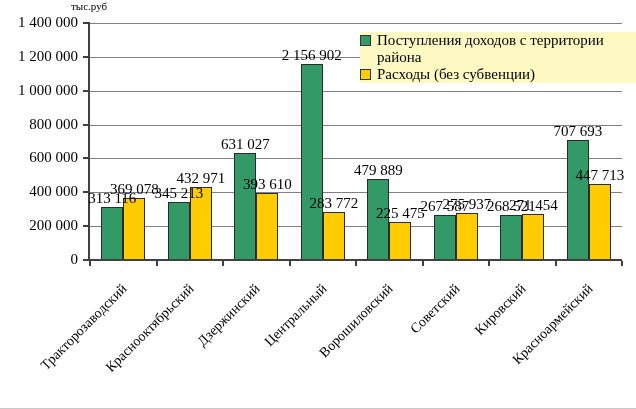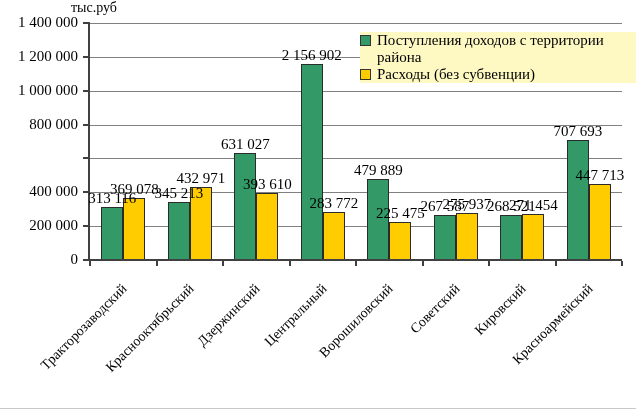--- a/index.html
+++ b/index.html
@@ -13,21 +13,21 @@
     position: relative;
     width: 636px; height: 409px;
     background: #ffffff;
     overflow: hidden;
     border-bottom: 1px solid #c9c9c9;
     box-sizing: border-box;
   }
   .axis-title {
     position: absolute;
     left: 71px; top: 0;
-    font-size: 14px;
+    font-size: 11px;
     white-space: nowrap;
     text-align: right;
   }
   .plot {
     position: absolute;
     left: 90px; top: 23px;
     width: 532px; height: 237px;
   }
   .gridline {
     position: absolute;
@@ -191,20 +191,21 @@
       <span class="legend-text">Расходы (без субвенции)</span>
     </div>
   </div>
 <div class="y-tick" style="left: 83px; top: 259px;"></div>
     <div class="y-tick-label" style="top: 251px;">0</div>
     <div class="y-tick" style="left: 83px; top: 225.143px;"></div>
     <div class="y-tick-label" style="top: 217.143px;">200 000</div>
     <div class="y-tick" style="left: 83px; top: 191.286px;"></div>
     <div class="y-tick-label" style="top: 183.286px;">400 000</div>
     <div class="y-tick" style="left: 83px; top: 157.429px;"></div>
+    <div class="y-tick-label" style="top: 149.429px;">600 000</div>
     <div class="y-tick" style="left: 83px; top: 123.571px;"></div>
     <div class="y-tick-label" style="top: 115.571px;">800 000</div>
     <div class="y-tick" style="left: 83px; top: 89.7143px;"></div>
     <div class="y-tick-label" style="top: 81.7143px;">1 000 000</div>
     <div class="y-tick" style="left: 83px; top: 55.8571px;"></div>
     <div class="y-tick-label" style="top: 47.8571px;">1 200 000</div>
     <div class="y-tick" style="left: 83px; top: 22px;"></div>
     <div class="y-tick-label" style="top: 14px;">1 400 000</div>
     <div class="x-tick" style="left: 89px; top: 261px;"></div>
     <div class="x-tick" style="left: 155.5px; top: 261px;"></div>

